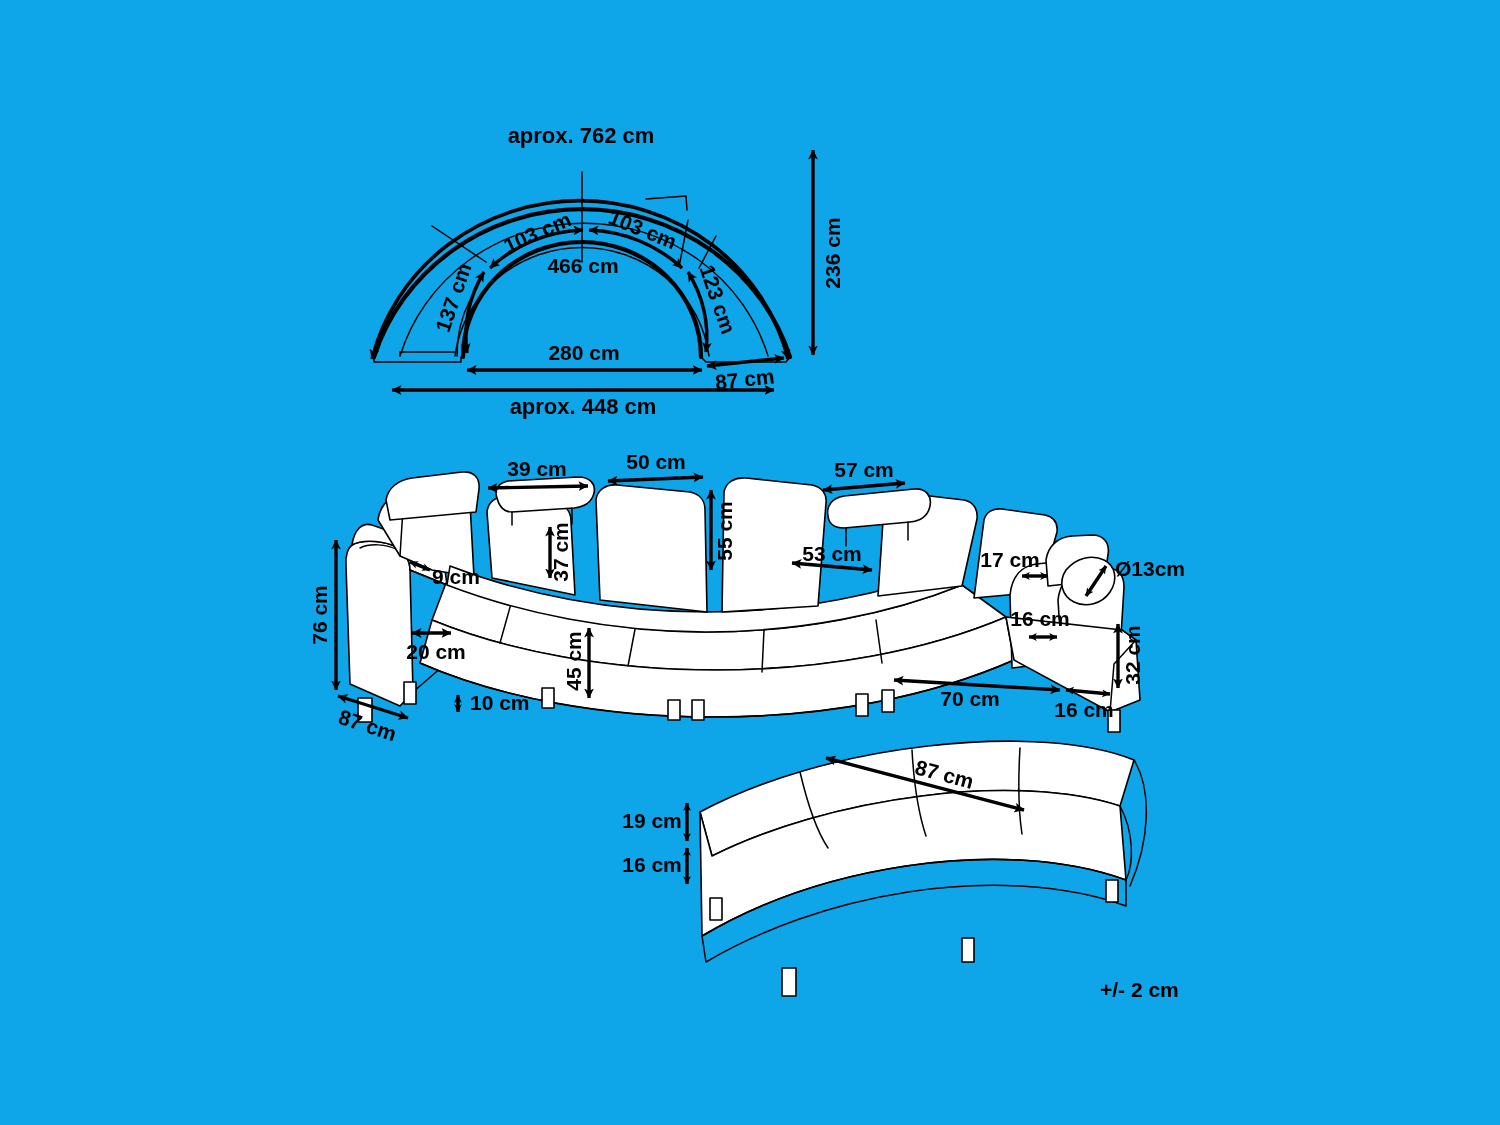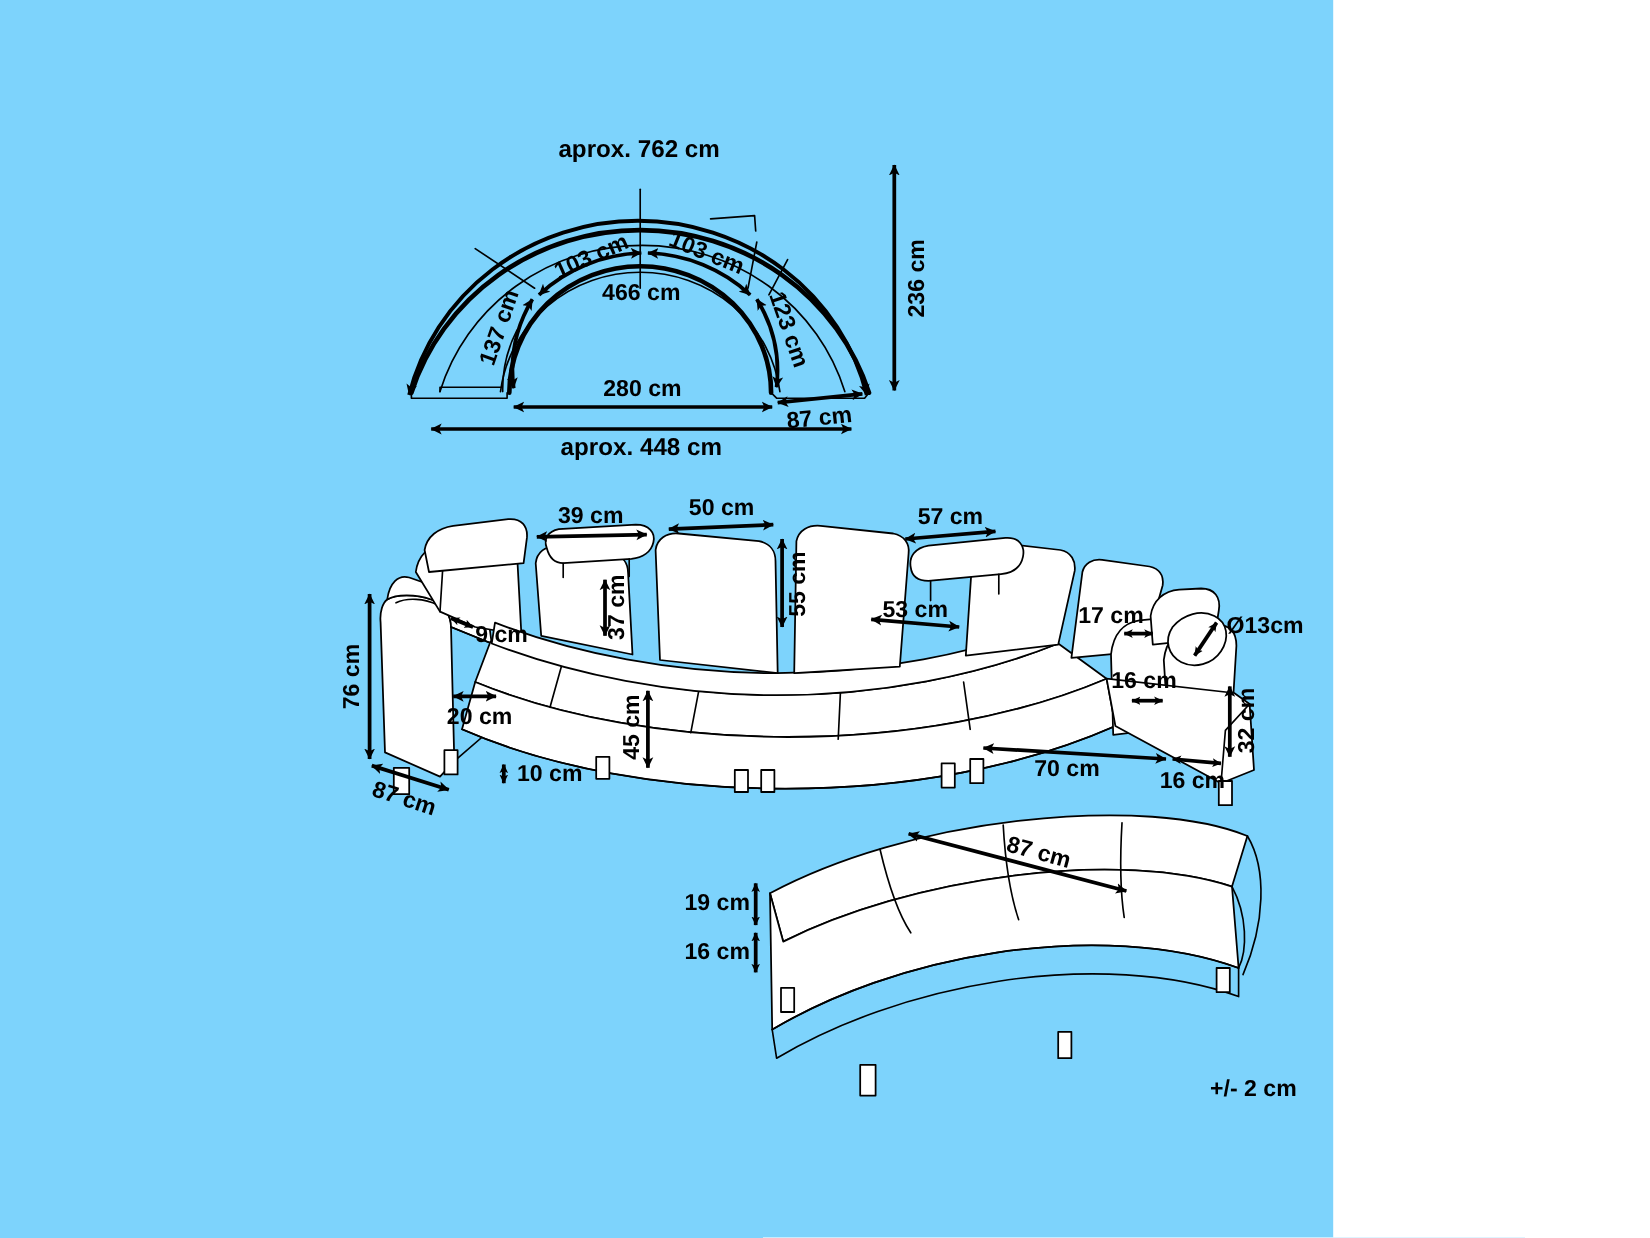--- a/index.html
+++ b/index.html
@@ -8,23 +8,23 @@
     background: #ffffff;
   }
   body {
     width: 1500px;
     height: 1125px;
     overflow: hidden;
     font-family: "Liberation Sans", sans-serif;
   }
   #sheet {
     position: relative;
-    width: 1212px;
+    width: 1500px;
     height: 1125px;
-    background: #7dd3fc;
+    background: #0ea5e9;
   }
   svg.drawing {
     position: absolute;
     top: 0;
     left: 0;
     width: 1500px;
     height: 1125px;
   }
   
   .body-line {

